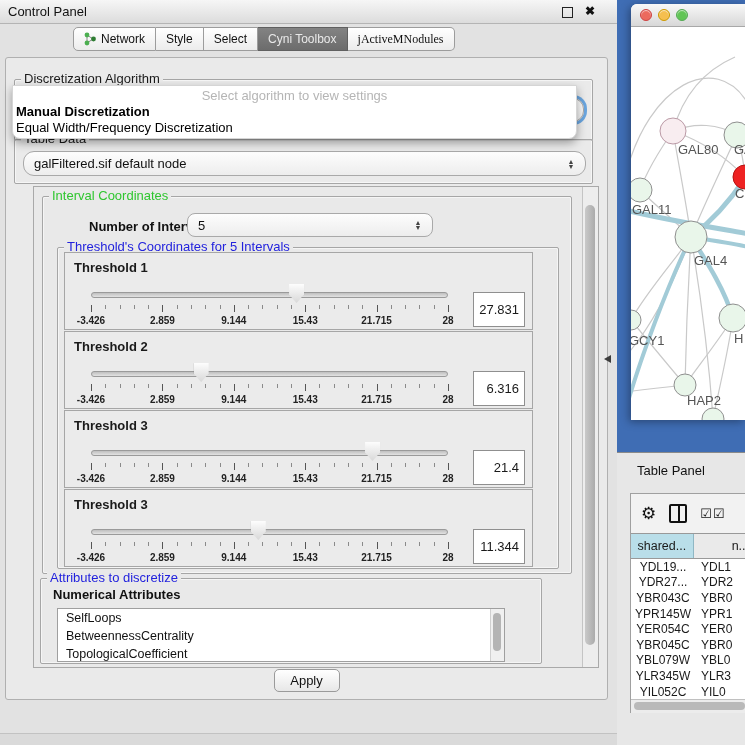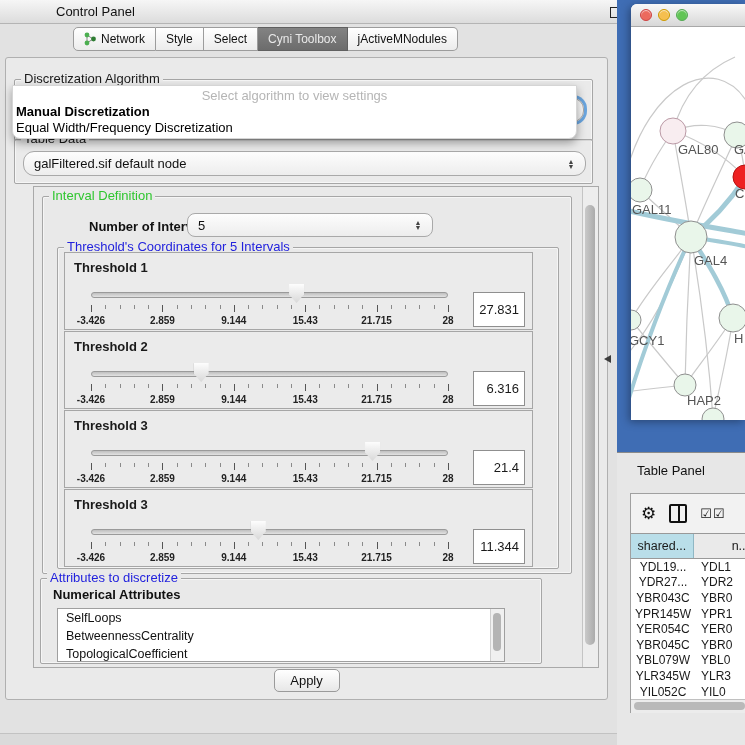--- a/index.html
+++ b/index.html
@@ -2,31 +2,31 @@
 <html style="--desktop-blue: #3f6db4; --label-green: #2fc62f; --label-blue: #2222dd; --focus-ring: #6aa5de; --header-selected: #b9dee9; --node-green: #e9f6ea; --node-pink: #f8edf0; --node-red: #ee2222; --edge-cyan: #a2cbd7; --edge-gray: #c9c9c9; --traffic-red: #ec6a5e; --traffic-yellow: #f5bf4f; --traffic-green: #61c555;"><head>
 <meta charset="utf-8">
 <style>
   html,body{margin:0;padding:0;}
   body{width:745px;height:745px;overflow:hidden;position:relative;
        font-family:"Liberation Sans",sans-serif;font-size:13px;color:#1a1a1a;background:#e6e6e6;}
   
   .left-panel{position:absolute;left:0;top:0;width:617px;height:745px;background:#e2e2e2;}
   .titlebar{position:absolute;left:0;top:0;width:100%;height:23px;
             background:linear-gradient(#f6f6f6,#dcdcdc);border-bottom:1px solid #b4b4b4;
-            display:flex;align-items:center;padding-left:48px;}
+            display:flex;align-items:center;}
   .titlebar .title{margin-left:8px;font-size:13px;color:#111;}
   .tb-float{position:absolute;right:44px;top:7px;width:9px;height:9px;border:1.5px solid #222;}
   .tb-close{position:absolute;right:22px;top:4px;font-size:12px;font-weight:bold;color:#111;}
   
   .tabrow{position:absolute;display:flex;}
   .seg{height:22px;display:flex;align-items:center;gap:4px;padding:0 10px;
        background:linear-gradient(#ffffff,#ececec);border:1px solid #9c9c9c;border-left:none;
        font-size:12px;color:#111;white-space:nowrap;}
   .seg:first-child{border-left:1px solid #9c9c9c;border-radius:5px 0 0 5px;}
-  .seg:last-child{border-radius:0 5px 5px 0;}
+  .seg:last-child{border-radius:0 5px 5px 0;font-family:Liberation Serif, serif;}
   .seg.selected{background:linear-gradient(#838383,#6c6c6c);color:#e9e9e9;border-color:#606060;}
   .top-tabs{left:73px;top:27px;}
   .bottom-tabs{left:143px;top:702px;}
   .bottom-strip{position:absolute;left:0;top:733px;width:617px;height:12px;
                 background:#dadada;border-top:1px solid #c2c2c2;}
   
   .content-panel{position:absolute;left:5px;top:57px;width:601px;height:641px;
                  background:#eaeaea;border:1px solid #b0b0b0;border-radius:3px;}
   .group{position:absolute;border:1px solid #a6a6a6;border-radius:2px;
          box-shadow:inset 0 0 0 1px rgba(255,255,255,.55);}
@@ -199,21 +199,21 @@
         <span class="stepper">
             <span>▲</span>
             <span>▼</span>
           </span>
       </div>
     </div>
 
     <div class="scroll-area">
 
       <div class="group g-interval">
-        <span class="group-label green" style="background:#e9e9e9;">Interval Definition</span>
+        <span class="group-label green" style="background:#e9e9e9;">Interval Coordinates</span>
 
         <span class="bold-label num-int-label">Number of Intervals</span>
         <div class="combo num-int-combo">
           <span class="cv">5</span>
           <span class="stepper">
               <span>▲</span>
               <span>▼</span>
             </span>
         </div>
 

